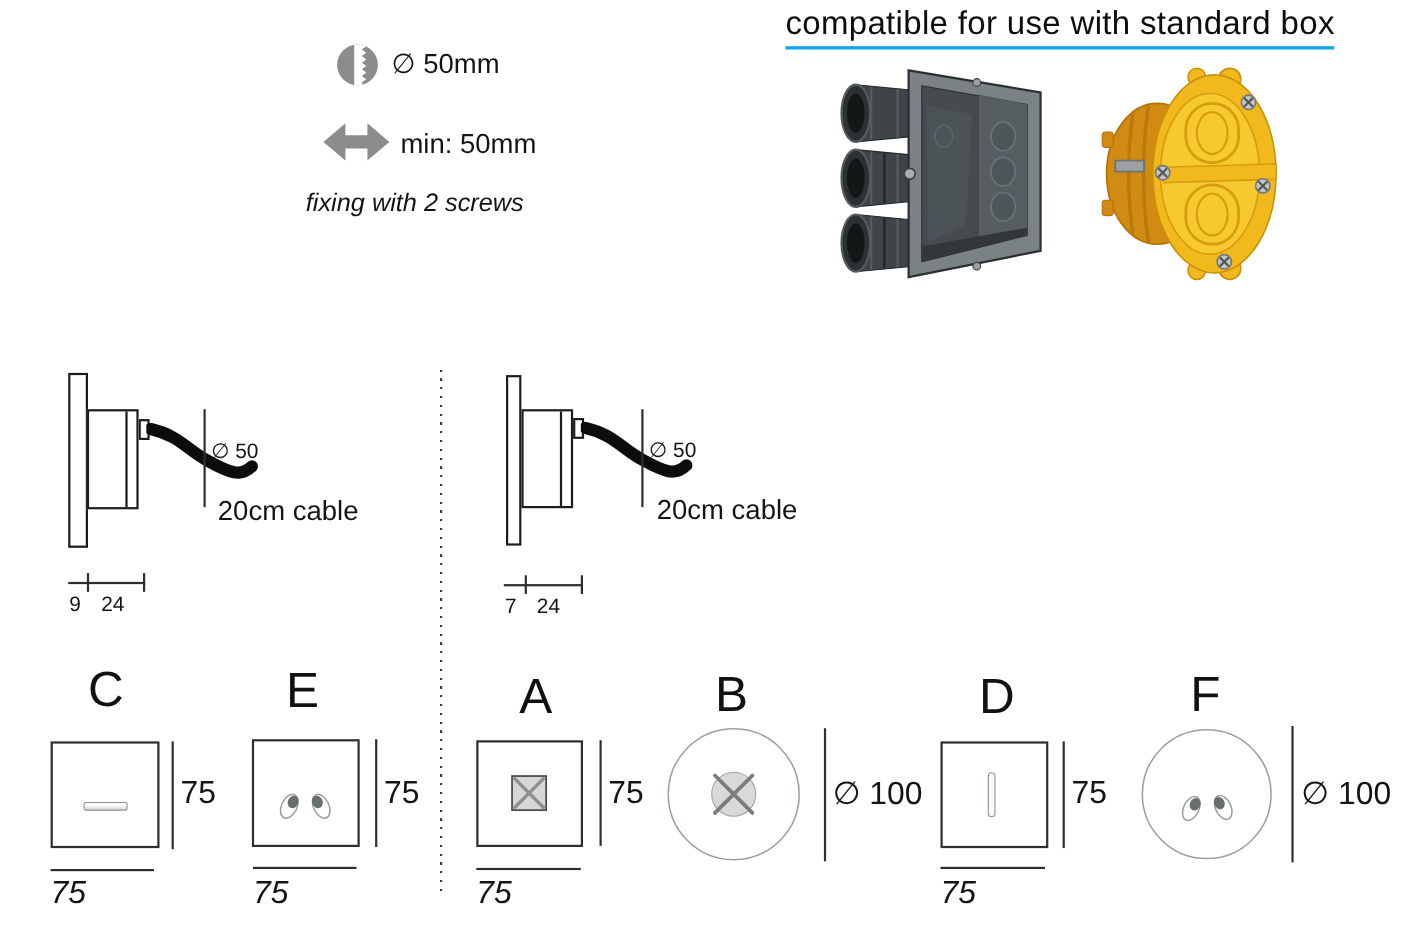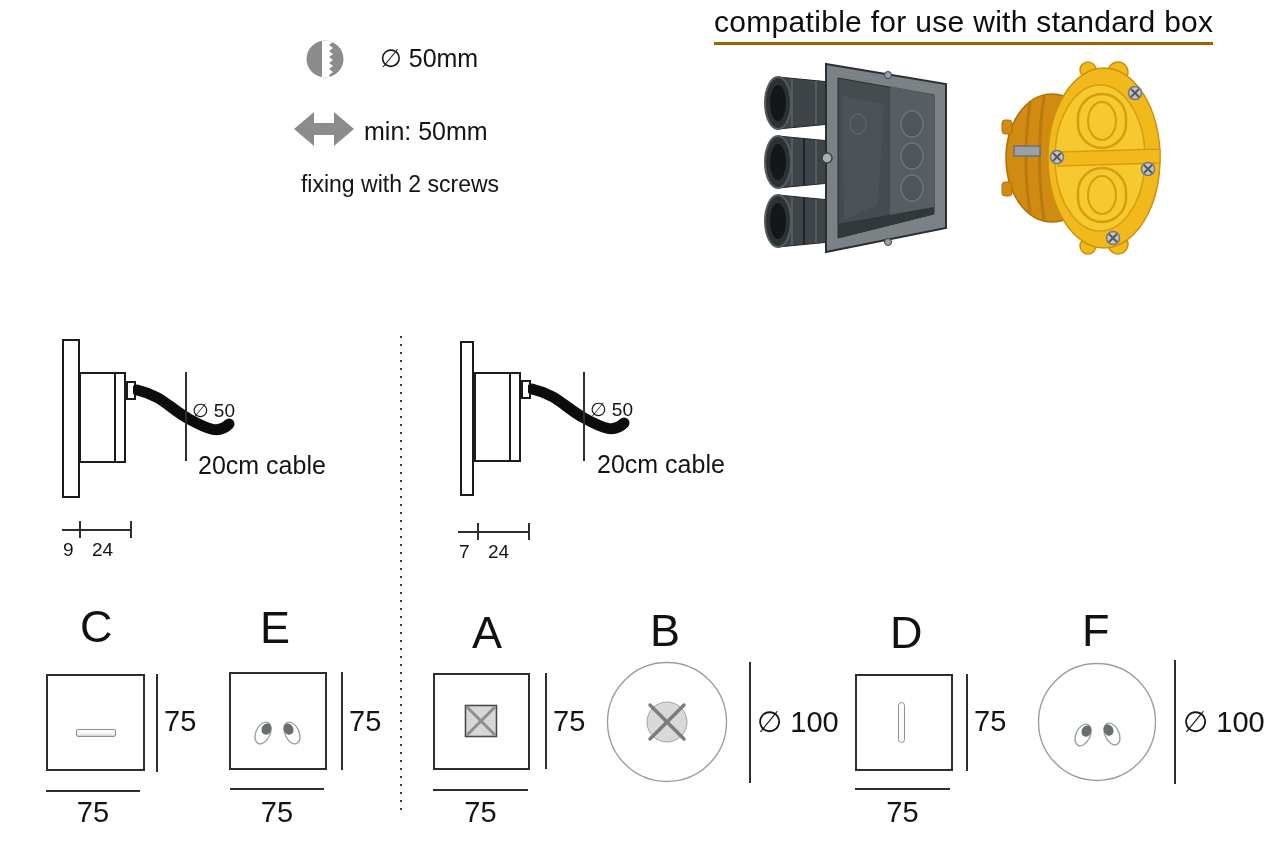--- a/index.html
+++ b/index.html
@@ -12,22 +12,22 @@
   .t25{font-size:25px;line-height:27px;}
   .t23{font-size:23px;line-height:27px;}
   .t26{font-size:19px;line-height:28px;}
   .t29{font-size:29px;line-height:30px;}
   .letter{position:absolute;font-size:45px;line-height:45px;color:#111;}
   .sq{position:absolute;border:2px solid #2e2e2e;background:#fff;}
   .vline{position:absolute;width:2px;background:#2e2e2e;}
   .hline{position:absolute;height:2px;background:#2e2e2e;}
   .tick{position:absolute;width:2px;background:#2e2e2e;}
   .outline2{position:absolute;border:2px solid #1c1c1c;background:#fff;}
-  .center{text-align:center;}
-  .title-underline{display:inline-block;border-bottom:3px solid #a16207;padding-bottom:3px;
+  .center{text-align:left;font-style:italic;}
+  .title-underline{display:inline-block;border-bottom:3px solid #0ea5e9;padding-bottom:3px;
     font-size:30px;letter-spacing:0.3px;color:#0d0d0d;}
   .dotted-sep{position:absolute;width:2px;
     background:repeating-linear-gradient(to bottom,#3c3c3c 0 2px,transparent 2px 8px);}
   .slot-h{position:absolute;border:1.5px solid #8b9090;border-radius:2px;
     background:linear-gradient(#fbfbfb 45%,#d3d3d3);}
   .slot-v{position:absolute;border:1.5px solid #8b9090;border-radius:4px;background:#fafafa;}
 </style>
 </head>
 <body>
 
@@ -35,21 +35,21 @@
 
   <svg class="abs" style="left:306px;top:40px" width="38" height="38" viewBox="0 0 38 38">
     <defs>
         <clipPath id="cclip">
           <circle cx="19" cy="19" r="18.5"></circle>
         </clipPath>
       </defs>
     <circle cx="19" cy="19" r="18.5" fill="#8c8c8c"></circle>
     <polygon clip-path="url(#cclip)" fill="#ffffff" points="16,0 24,0 27,2 23,5 27,8 23,11 27,14 23,17 27,20 23,23 27,26 23,29 27,32 23,35 24,38 16,38"></polygon>
   </svg>
-  <div class="txt t25" style="left:380px;top:45px">∅ 50mm</div>
+  <div class="txt t25" style="left:356px;top:45px">∅ 50mm</div>
 
   <svg class="abs" style="left:294px;top:110px" width="60" height="38" viewBox="0 0 60 38">
     <polygon fill="#8c8c8c" points="0,19 20,2 20,13 40,13 40,2 60,19 40,36 40,25 20,25 20,36"></polygon>
   </svg>
   <div class="txt t25" style="left:364px;top:118px">min: 50mm</div>
 
   <div class="txt t23 center" style="left:278px;top:171px;width:244px">fixing with 2 screws</div>
 
   <div class="abs" style="left:714px;top:5px">
     <span class="title-underline">compatible for use with standard box</span>

